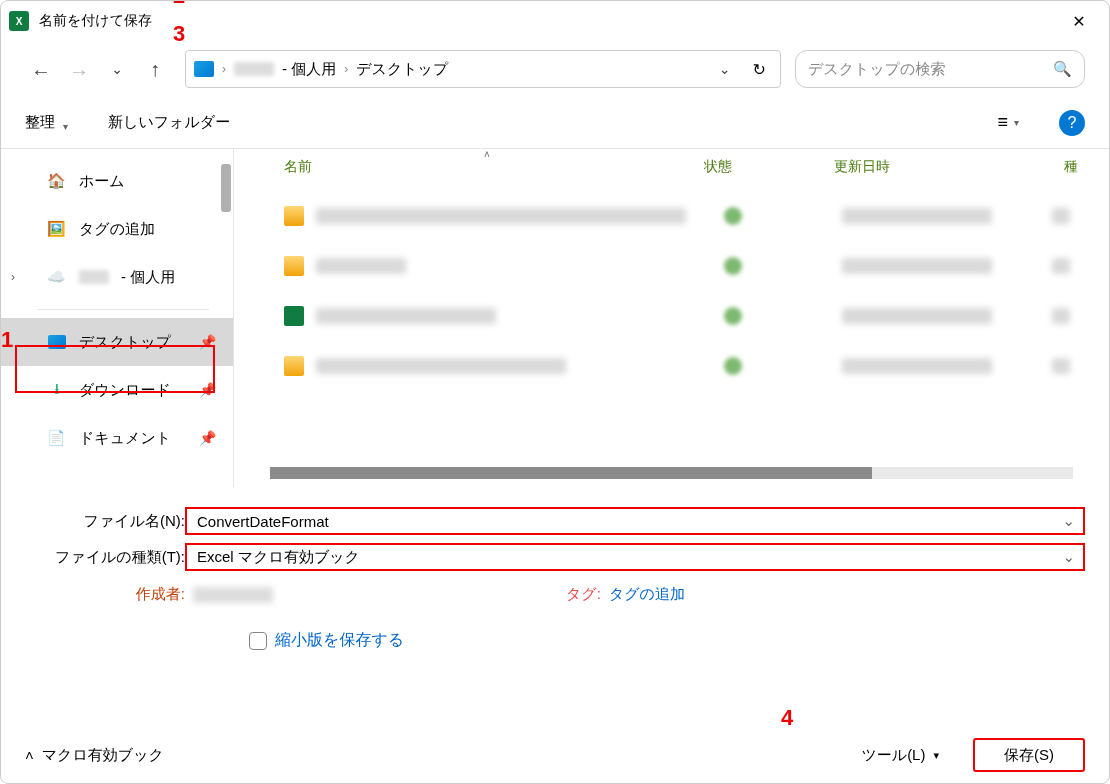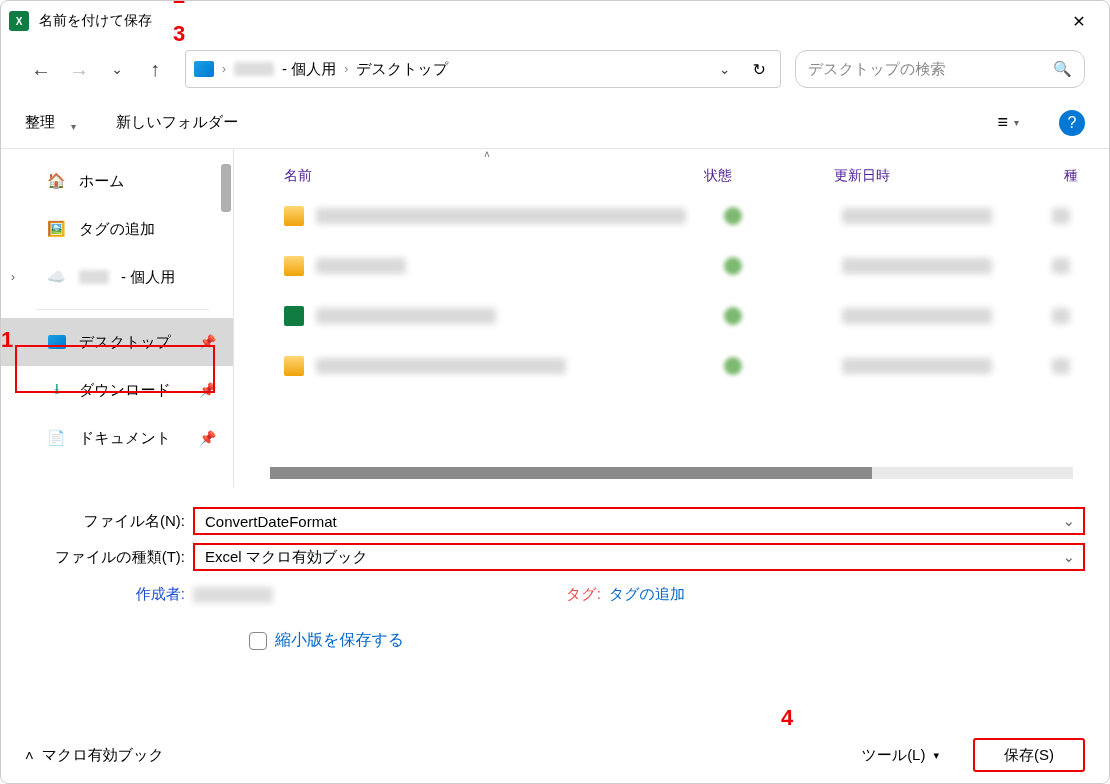--- a/index.html
+++ b/index.html
@@ -19,65 +19,65 @@
   .addr-blur { background: #ddd; width: 40px; height: 14px; border-radius: 2px; filter: blur(2px);}
   .addr-text { font-size: 15px; }
   .addr-spacer { flex:1; }
   .addr-drop { font-size: 14px; color: #444; padding: 0 8px;}
   .addr-refresh { font-size: 16px; padding: 0 6px;}
   .searchbox { width: 290px; border: 1px solid #ccc; border-radius: 12px; height: 38px; display: flex; align-items: center; padding: 11px 12px; justify-content: space-between;}
   .search-ph { color: #888; font-size: 15px; }
   .search-icon { font-size: 15px; }
 
   .toolbar { display: flex; align-items: center; height: 52px; padding: 0 24px; gap: 40px; border-bottom: 1px solid #e5e5e5;}
-  .toolbar-btn { font-size: 15px; cursor: pointer; display:flex; align-items:flex-end; gap:16px;}
+  .toolbar-btn { font-size: 15px; cursor: pointer; display:flex; align-items:flex-end; gap:8px;}
   .toolbar-spacer { flex:1;}
   .view-icon { display:flex; align-items:center; gap:6px; font-size: 18px;}
   .help-icon { width: 26px; height:26px; border-radius: 50%; background:#0078d4; color:#fff; display:flex;align-items:center;justify-content:center; font-size:16px;}
 
   .main { display: flex; height: 338px; }
   .sidebar { width: 232px; padding-top: 8px; position: relative;}
   .side-item { display: flex; align-items: center; height: 48px; padding-left: 46px; gap: 12px; font-size: 15px; cursor: pointer; position:relative;}
   .side-item.selected { background: #d8d8d8; }
   .side-item .pin { position:absolute; right:16px; color:#666; font-size:14px;}
   .side-item .expand { position:absolute; left:10px; color:#666; font-size:12px;}
   .side-divider { height:1px; background:#e5e5e5; margin: 8px 24px 8px 36px;}
   .icon-box { width:20px; height:20px; display:flex; align-items:center; justify-content:center;}
 
   .callout { position:absolute; color:#e00; font-weight:bold; font-size:22px; z-index:10;}
   .callout-box { position:absolute; border:2px solid #e00; z-index:9; pointer-events:none;}
 
   .content { flex:1; position: relative; border-left: 1px solid #e5e5e5;}
-  .col-headers { display:flex; height: 36px; align-items:flex-end; font-size:14px; padding-left: 50px; color:#4c1d95;}
+  .col-headers { display:flex; height: 36px; align-items:center; font-size:14px; padding-left: 50px; color:#4d7c0f;}
   .col-name { width: 420px;}
   .col-state { width: 130px;}
   .col-date { width: 230px;}
   .sort-ind { position:absolute; left:250px; top:0; font-size:10px; color:#666;}
   .rows { padding-top:6px; }
   .row { display:flex; align-items:center; height:50px; padding-left:50px;}
   .row-icon { width:20px; height:20px; border-radius:2px; margin-right:12px;}
   .row-icon.folder { background: linear-gradient(#ffd674,#f0a30a);}
   .row-icon.excel { background: #107c41;}
   .row-blur { background:#d9d9d9; height:16px; border-radius:3px; filter: blur(3px);}
   .row-name-blur { width: 350px;}
   .row-state-blur { width:18px; height:18px; border-radius:50%; background:#7db970; filter:blur(2px); margin-left:38px;}
   .row-date-blur { width:150px; margin-left:100px;}
   .row-type-blur { width:18px; margin-left:60px;}
   .hscroll { position:absolute; bottom:8px; left:36px; right:36px; height:12px; background:#e9e9e9;}
   .hscroll-thumb { height:12px; background:#8a8a8a; width:75%;}
   .vscroll { position:absolute; right:0; top:170px; width:10px;}
   .vthumb { width:10px; height:60px; background:#b0b0b0; border-radius:3px;}
 
   .form-area { padding: 16px 24px 0 24px;}
-  .form-row { display:flex; align-items:center; height:36px; gap:8px;justify-content:space-between;}
+  .form-row { display:flex; align-items:center; height:36px; justify-content:space-between;}
   .form-label { width:160px; text-align:right; font-size:15px;}
   .form-combo { flex:1; border:2px solid #e00; height:28px; display:flex; align-items:center; padding:0 10px; font-size:15px; position:relative;}
   .form-combo .drop { position:absolute; right:8px; color:#666;}
   .meta-row { display:flex; align-items:center; padding: 10px 0 0 0; gap: 8px; font-size:15px;}
-  .meta-label { width:160px; text-align:right; color:#1d4ed8;}
+  .meta-label { width:160px; text-align:right; color:#c2410c;}
   .meta-blur { width:80px; height:16px; background:#ddd; filter:blur(3px);}
   .meta-tag-label { margin-left: 285px; color:#ef4444;}
   .meta-tag-link { color:#0066cc; cursor:pointer;}
   .checkbox-row { display:flex; align-items:center; padding: 26px 0 0 224px; gap:8px; font-size:16px; color:#0066cc;}
   .chk { width:18px; height:18px; border:1.5px solid #888; border-radius:4px;}
 
   .footer { position:absolute; bottom:0; left:0; right:0; height:56px; display:flex; align-items:center; padding:0 24px; gap:14px;}
   .footer-left { display:flex; align-items:center; gap:8px; font-size:15px; cursor:pointer;}
   .footer-spacer{ flex:1;}
   .footer-tools { font-size:15px; display:flex; align-items:center; gap:8px; cursor:pointer; margin-right:20px;}

